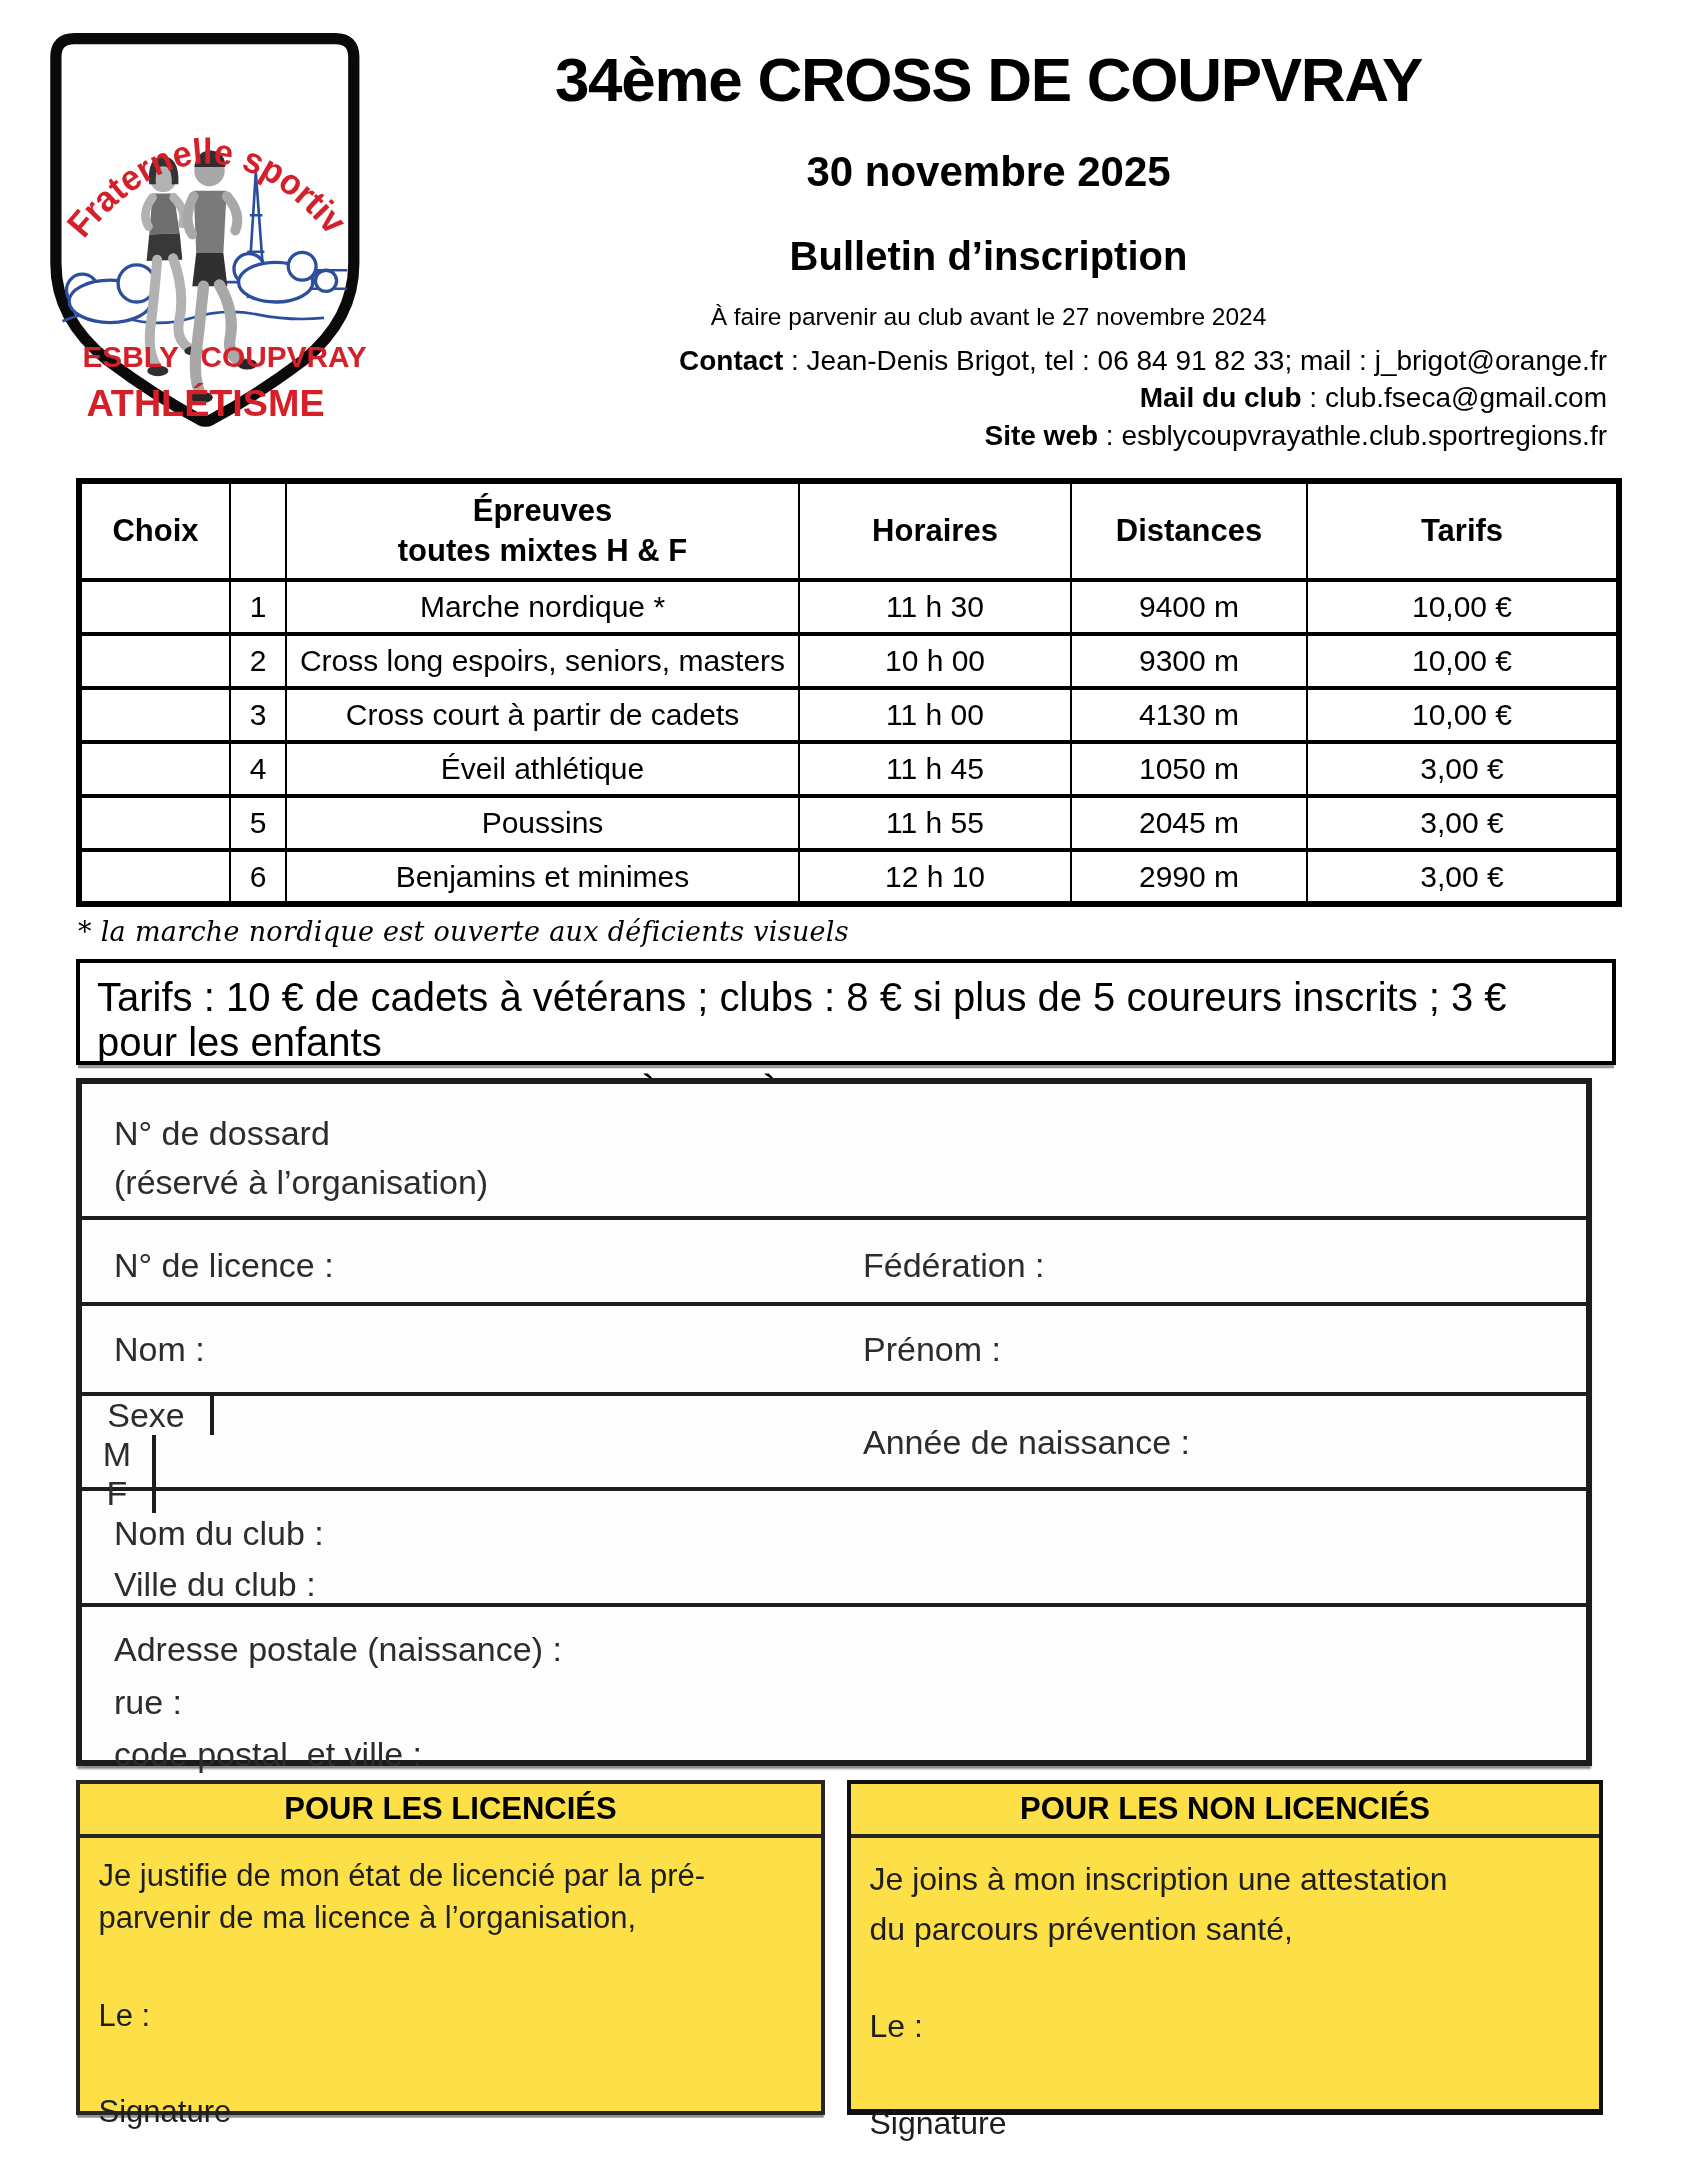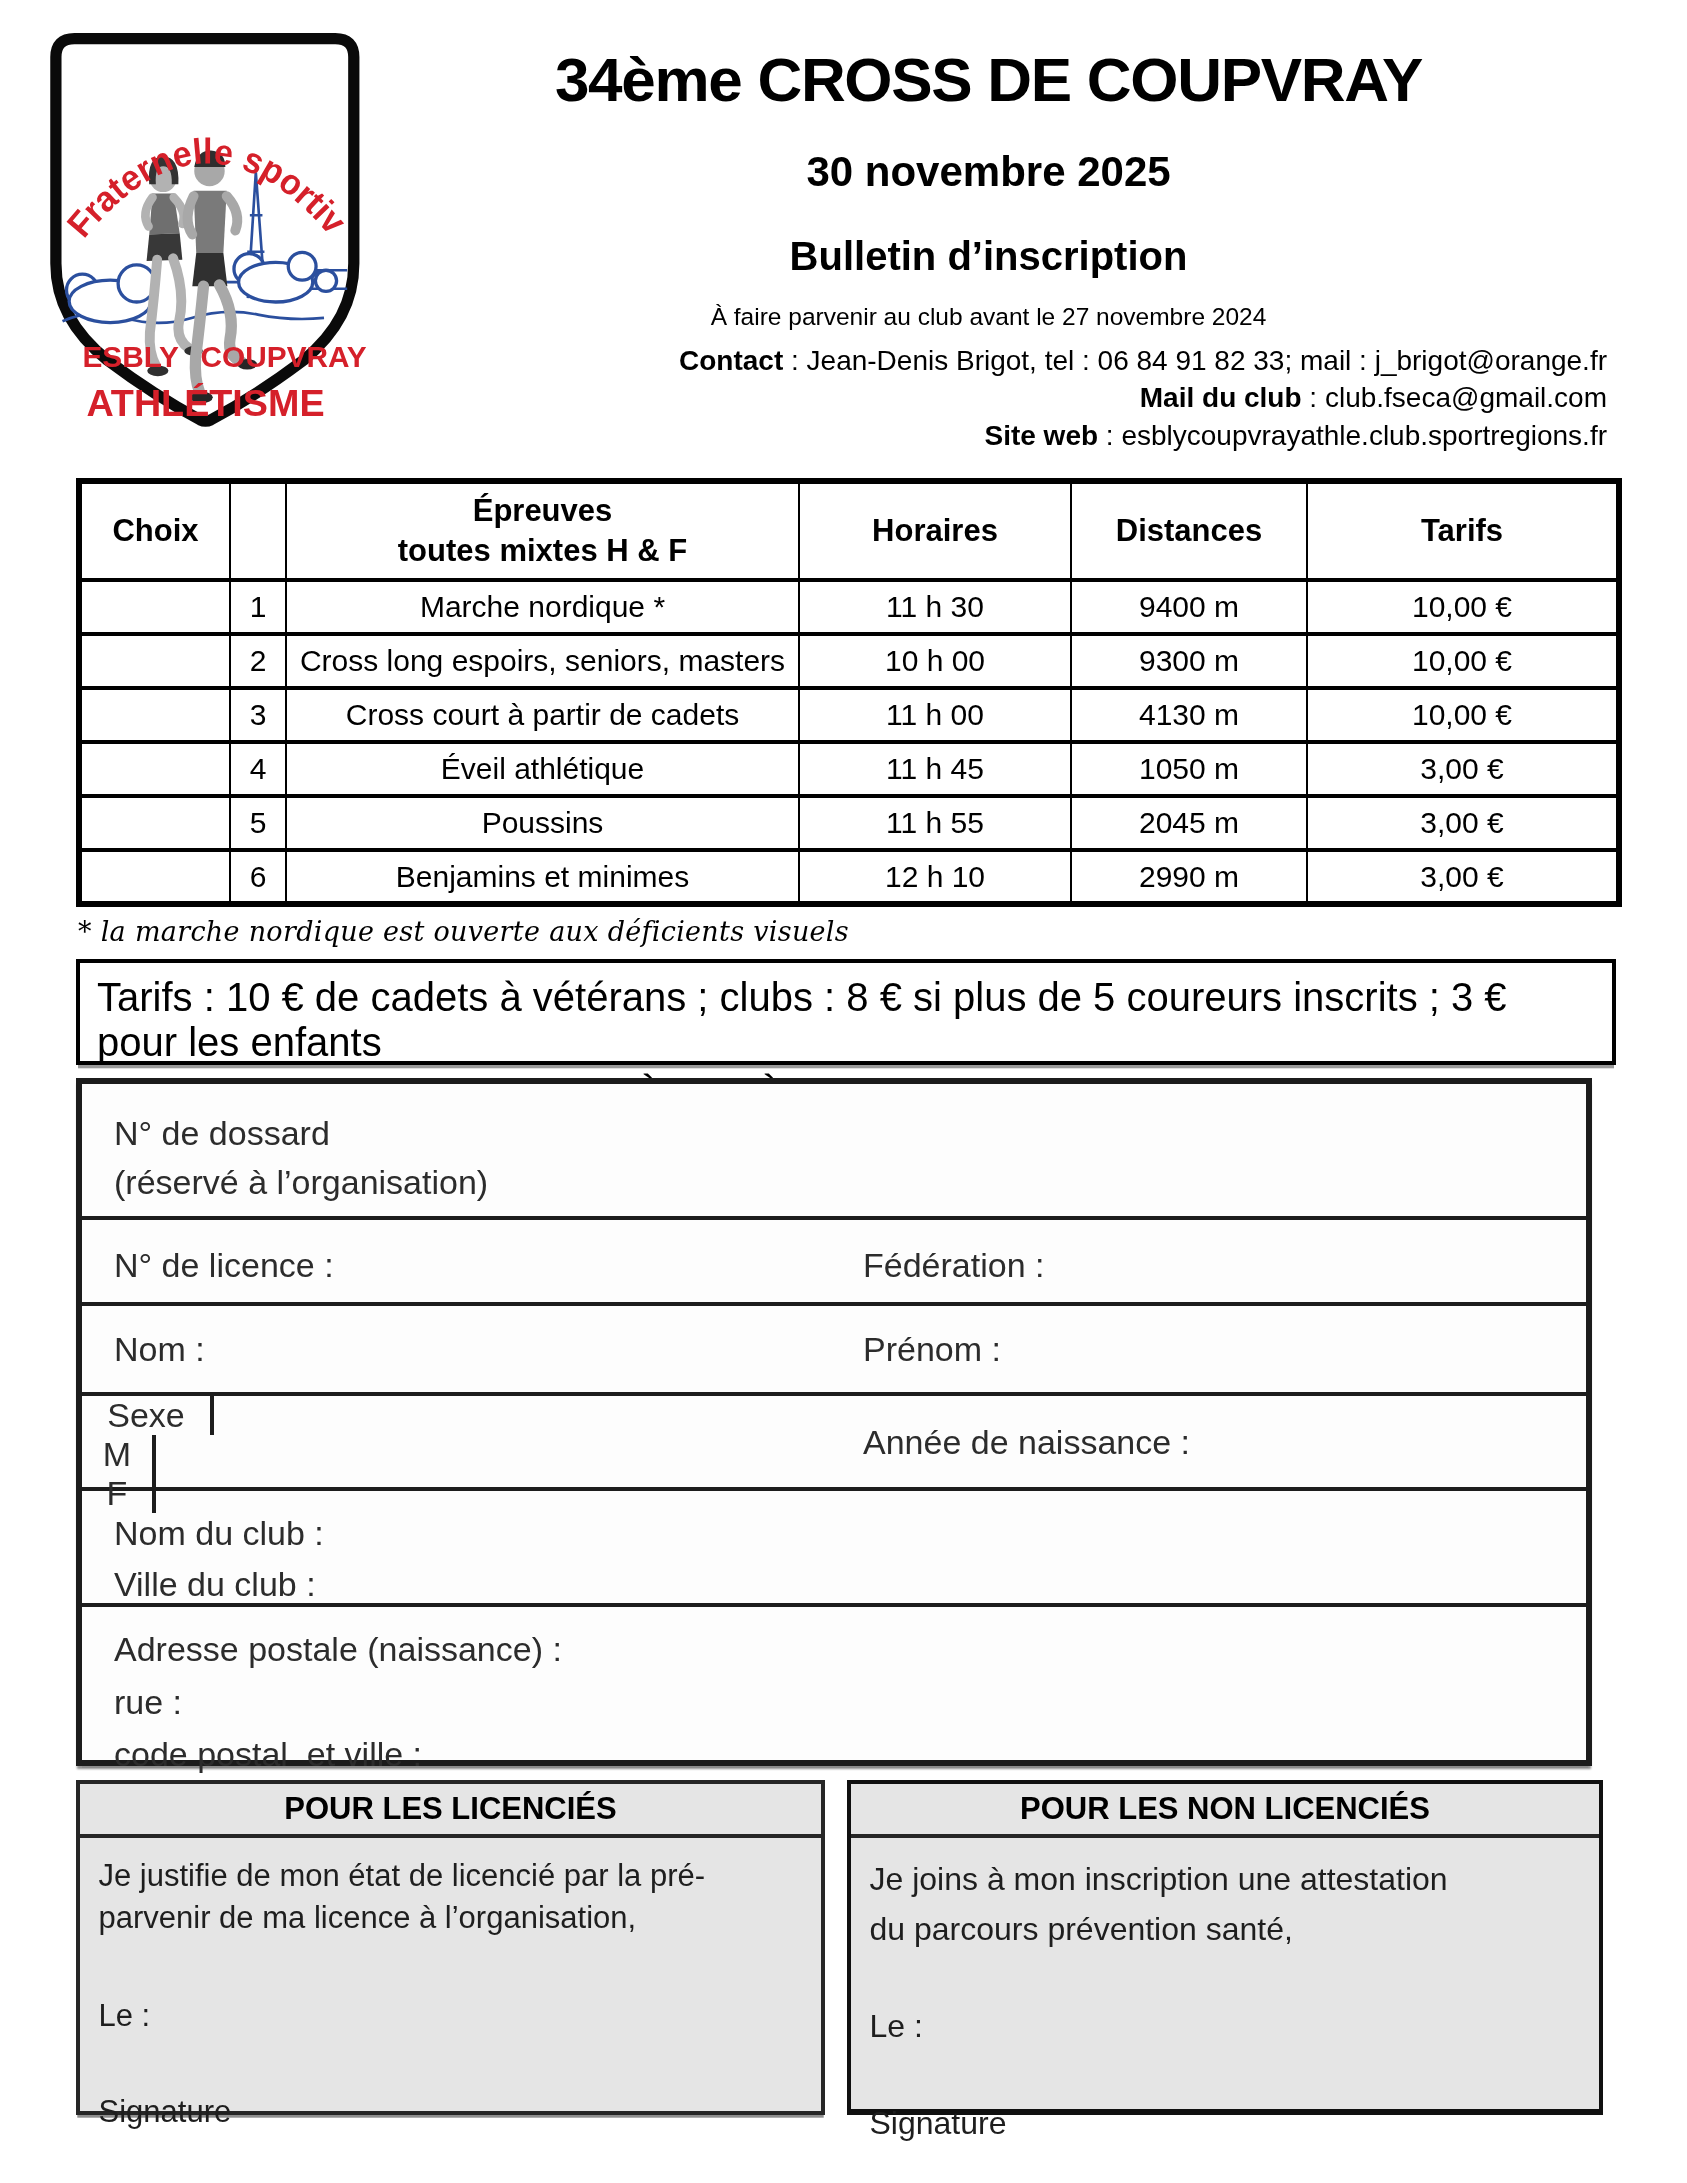--- a/index.html
+++ b/index.html
@@ -50,21 +50,21 @@
   .r4{height:91px;display:flex;align-items:stretch;flex-direction:column;}
   .r4 .cell{display:flex;align-items:center;justify-content:center;border-right:4px solid #1d1d1d;box-sizing:border-box;}
   .r4 .c-sexe{width:132px;}
   .r4 .c-m{width:74px;}
   .r4 .c-f{width:74px;}
   .r4 .year{position:absolute;left:781px;top:50%;transform:translateY(-50%);}
   .r5{height:116px;padding:17px 12px 0 32px;box-sizing:border-box;line-height:1.5;}
   .r6{height:153px;padding:16px 0 0 32px;box-sizing:border-box;line-height:1.55;}
   
   .sigbox{position:absolute;top:1780px;height:335px;box-sizing:border-box;border:4px solid #262626;
-    background:#e5e5e5;}
+    background:#fde047;}
   .sigbox.left{left:76px;width:749px;box-shadow:0 4px 0 -1.3px #8d8d8d;}
   .sigbox.right{left:847px;width:756px;border:4.6px solid #101010;border-bottom-width:6px;}
   .sigbox .boxhead{height:50px;border-bottom:4.6px solid #262626;display:flex;align-items:center;
     justify-content:center;font-weight:800;font-size:31px;}
   .sigbox .boxbody{position:relative;height:271px;font-size:31px;line-height:1.35;
     padding:17px 18.5px 0 18.5px;color:#1e1e1e;}
   .sigbox.right .boxbody{line-height:1.55;font-size:32px;}
   .sigbox .date-label{position:absolute;left:18.5px;top:157px;}
   .sigbox .sig-label{position:absolute;left:18.5px;top:253px;}
   .sigbox.right .date-label{top:164px;}

